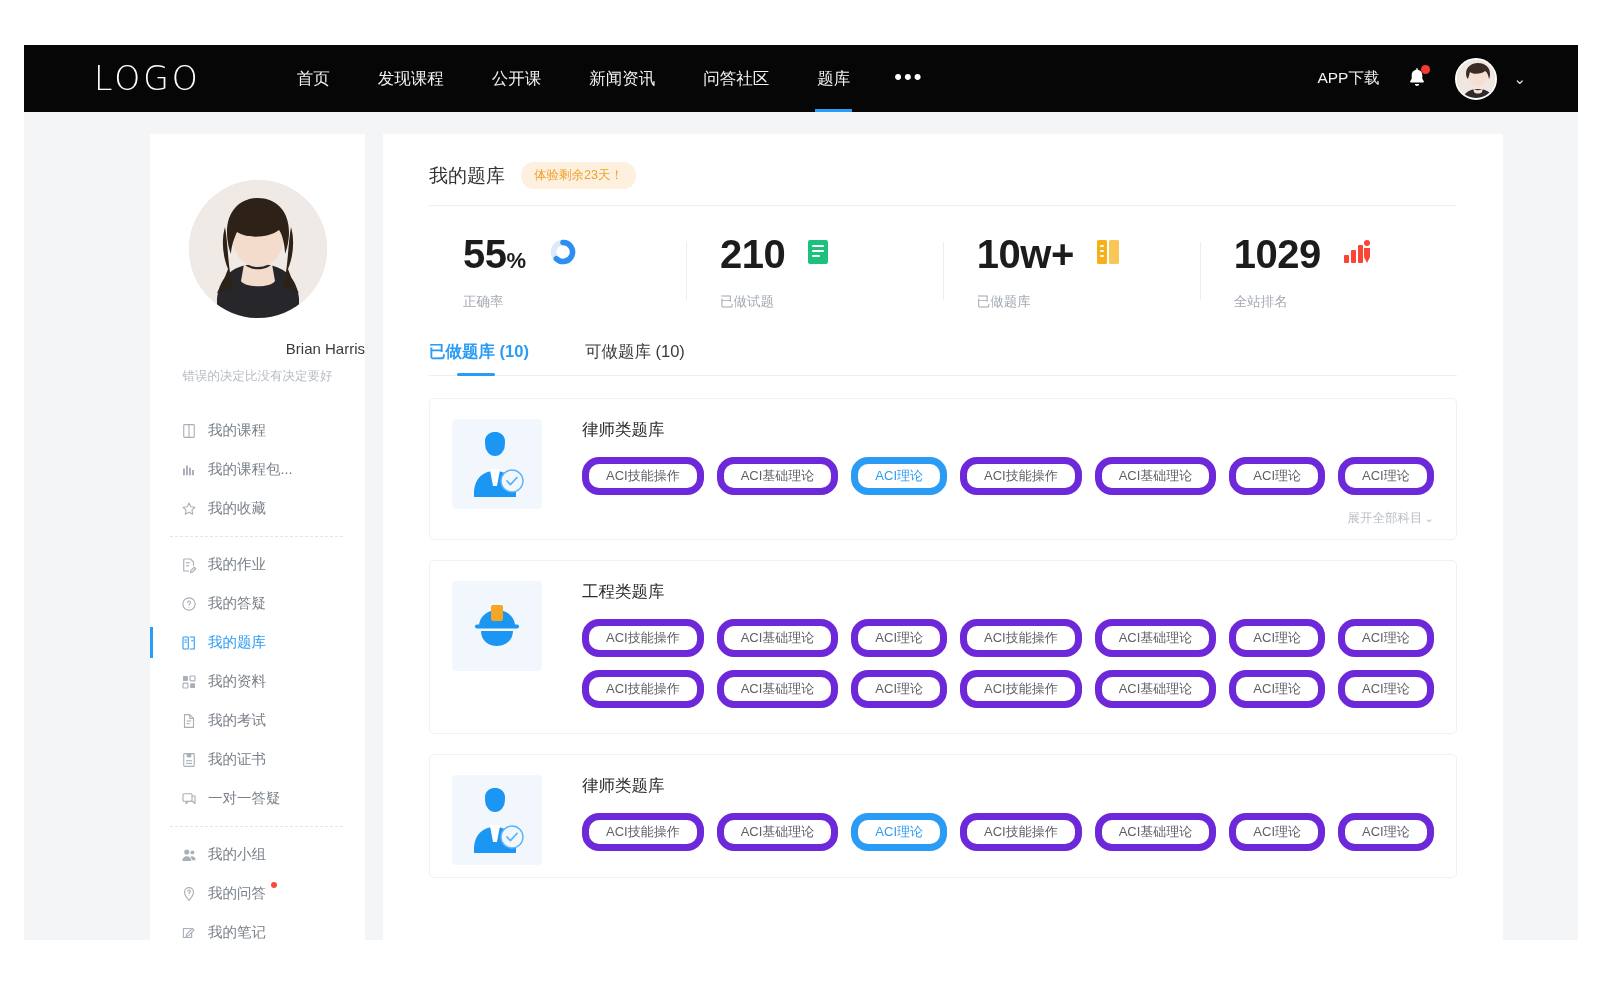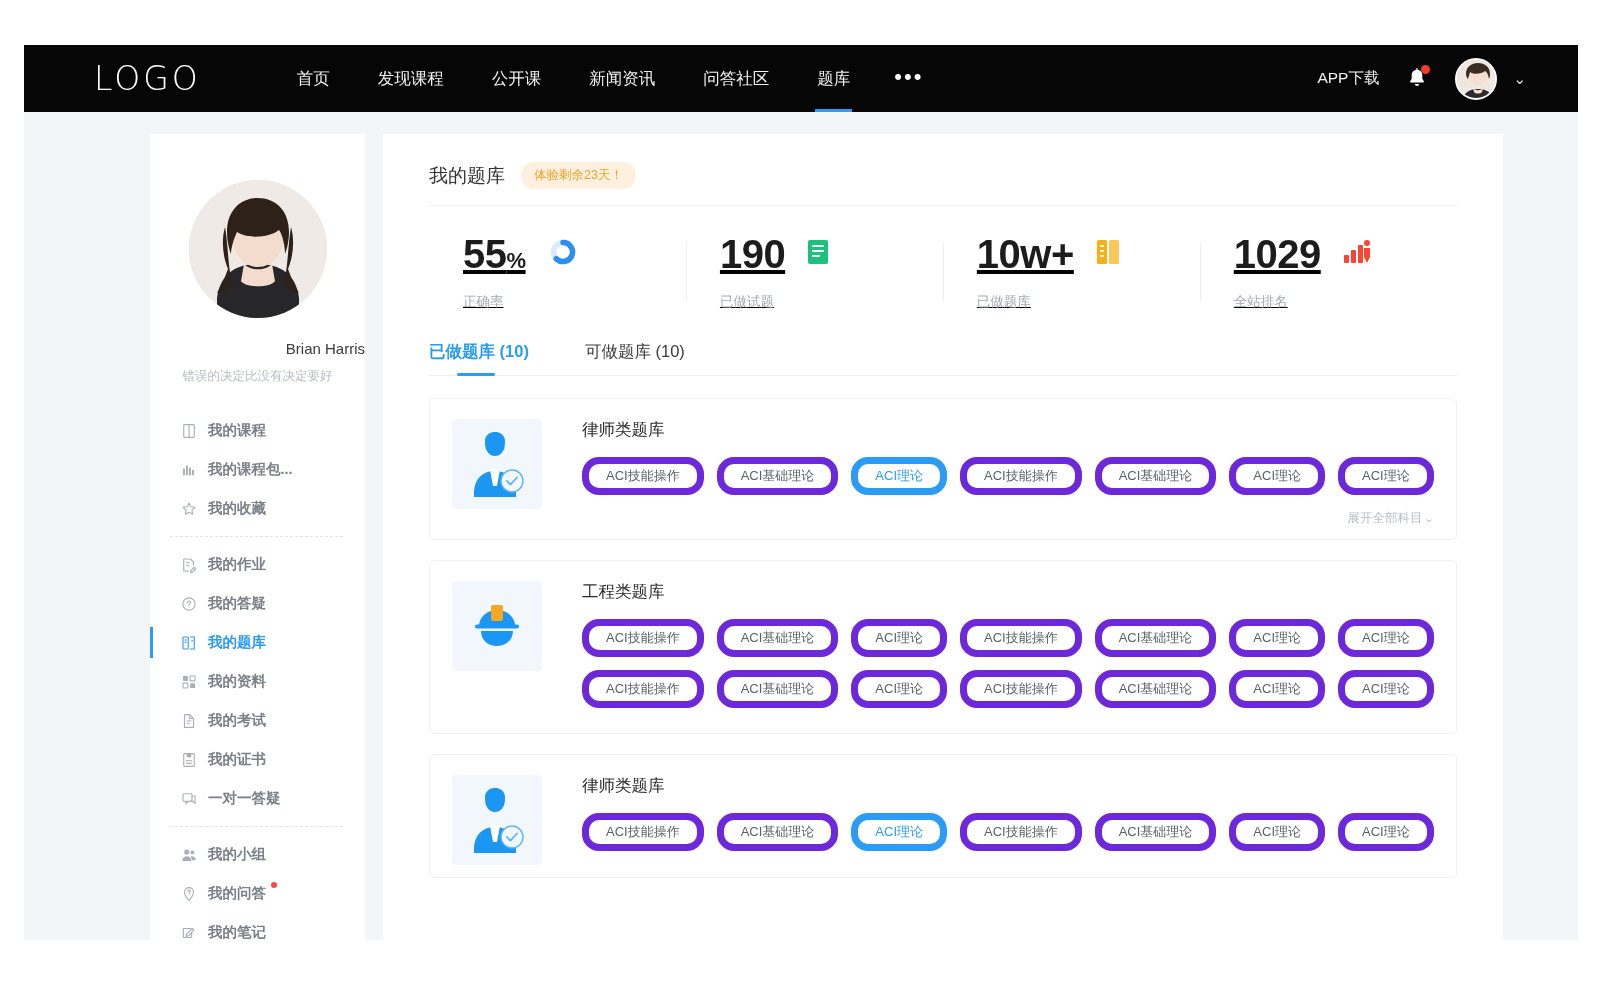--- a/index.html
+++ b/index.html
@@ -116,21 +116,21 @@
     font-size: 15px;
     color: #3b3b3b;
     margin-top: 22px;
   }
   .user-motto {
     text-align: center;
     font-size: 12.5px;
     color: #b7bcc4;
     margin-top: 11px;
   }
-  .menu { margin-top: 26px; font-weight: bold; }
+  .menu { margin-top: 26px; }
   .menu-item {
     position: relative;
     display: flex;
     align-items: center;
     height: 39px;
     padding-left: 58px;
     cursor: pointer;
     color: #7a8088;
     font-size: 14.5px;
   }
@@ -187,21 +187,20 @@
     border-radius: 13px;
     white-space: nowrap;
   }
 
   
   .stats { display: flex; padding: 28px 0 16px; }
   .stat {
     flex: 1;
     position: relative;
     padding-left: 34px;
-    text-decoration: underline;
   }
   .stat + .stat::before {
     content: "";
     position: absolute;
     left: 0; top: 8px;
     width: 1px; height: 58px;
     background: #eceef1;
   }
   .stat-row { display: flex; align-items: center; gap: 22px; }
   .stat-value {
@@ -497,21 +496,21 @@
        <div class="stat-value">55<span class="unit">%</span></div>
        <span><svg width="30" height="30" viewBox="0 0 30 30">
       <circle cx="15" cy="15" r="9.5" fill="none" stroke="#dce9fb" stroke-width="5.5"></circle>
       <path d="M15 5.5a9.5 9.5 0 11-6.7 16.2" fill="none" stroke="#2b8ef0" stroke-width="5.5" stroke-linecap="round"></path>
     </svg></span>
      </div>
      <div class="stat-label">正确率</div>
           </div>
           <div class="stat">
             <div class="stat-row">
-       <div class="stat-value">190</div>
+       <div class="stat-value">210</div>
        <span><svg width="22" height="26" viewBox="0 0 22 26">
       <rect x="1" y="1" width="20" height="24" rx="2" fill="#1ec07e"></rect>
       <rect x="5" y="6" width="12" height="2" rx="1" fill="#fff"></rect>
       <rect x="5" y="11" width="12" height="2" rx="1" fill="#fff"></rect>
       <rect x="5" y="16" width="8" height="2" rx="1" fill="#fff"></rect>
     </svg></span>
      </div>
      <div class="stat-label">已做试题</div>
           </div>
           <div class="stat">

